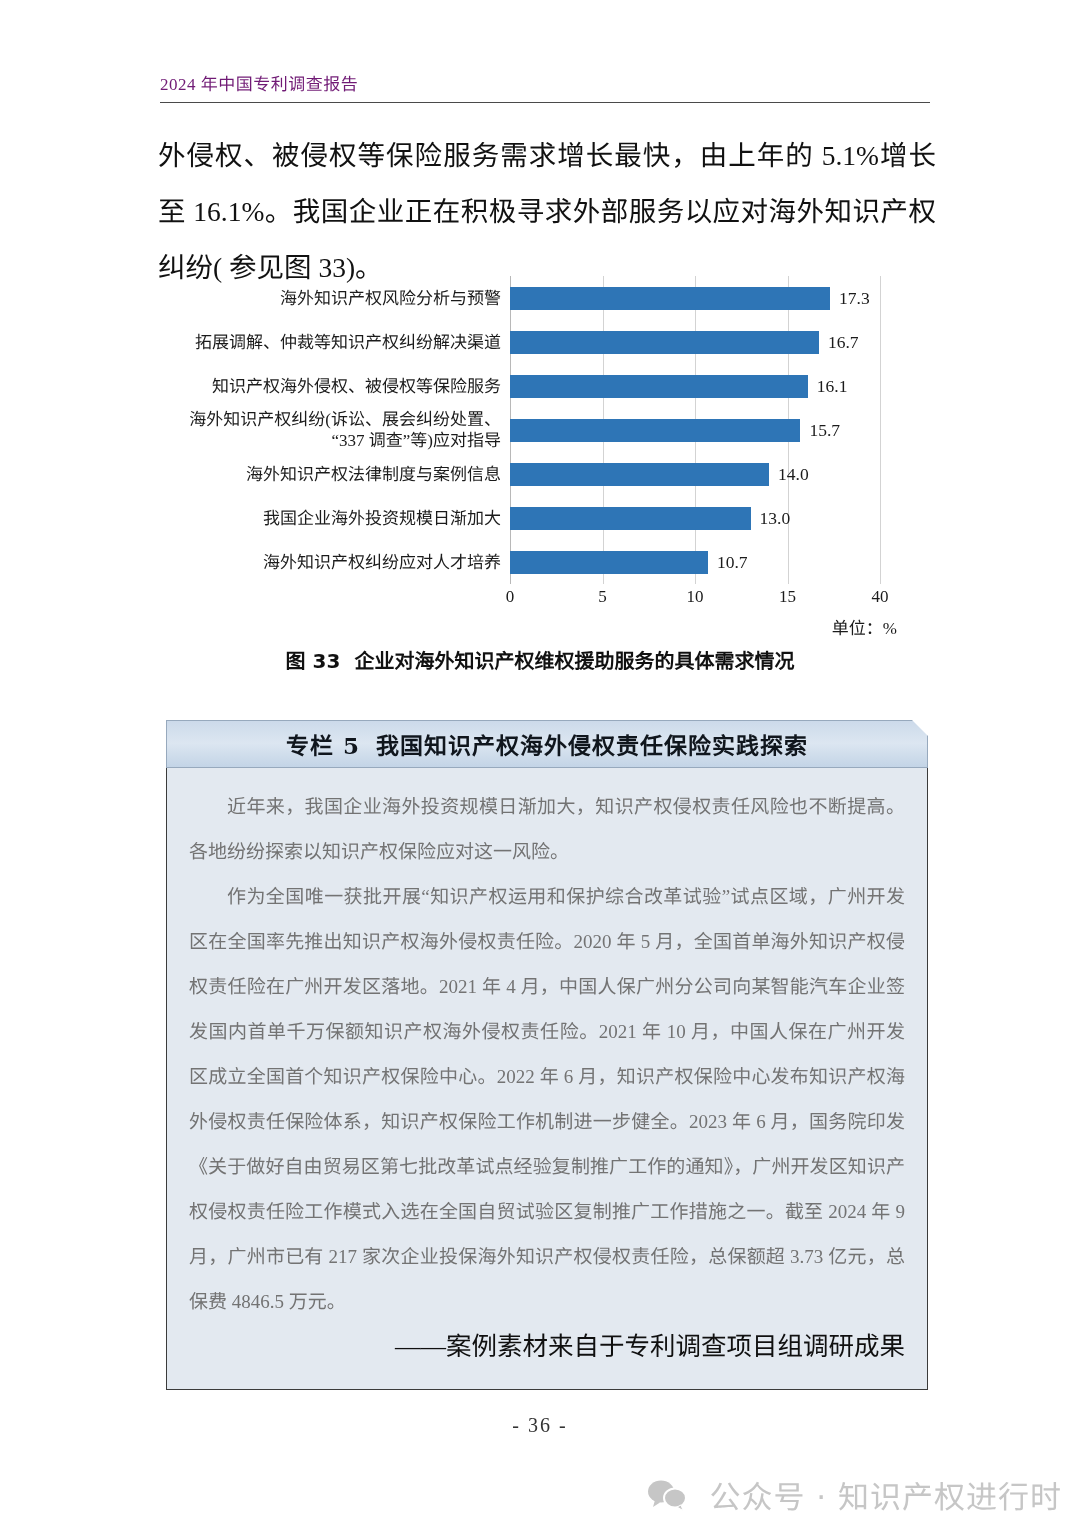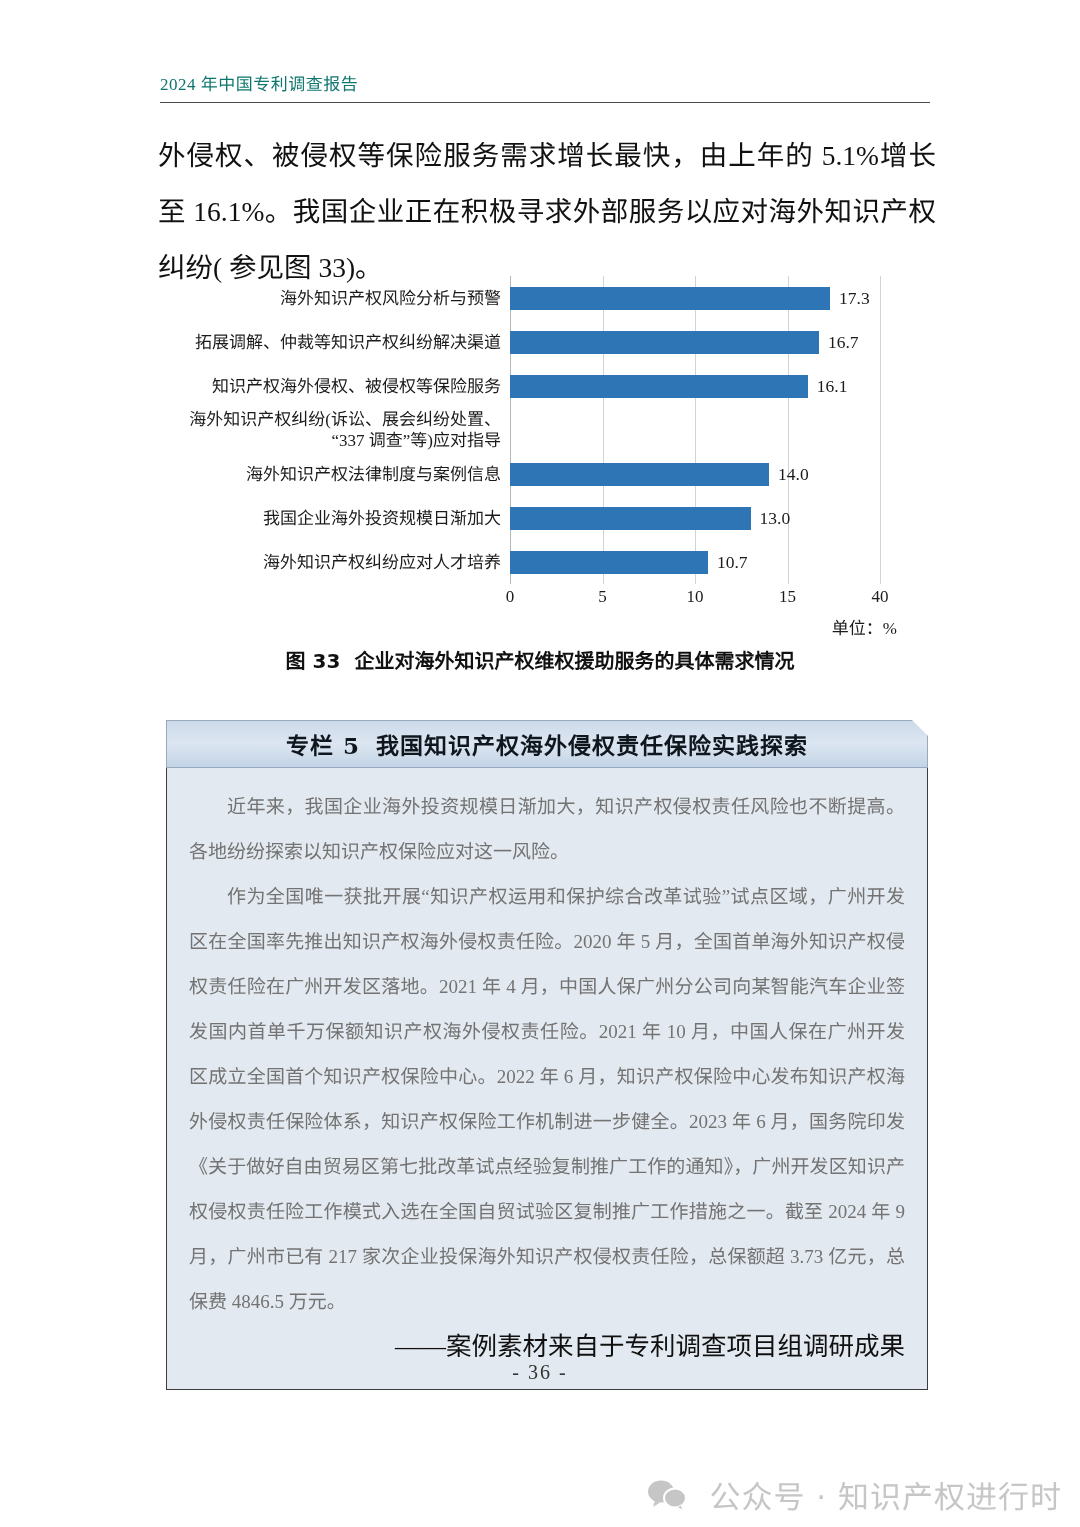--- a/index.html
+++ b/index.html
@@ -26,21 +26,21 @@
   
   .header {
     position: absolute;
     left: 160px;
     top: 70px;
     width: 770px;
   }
   .header-title {
     font-size: 17px;
     letter-spacing: 0.5px;
-    color: #0f766e;
+    color: #701a75;
     padding-bottom: 7px;
     white-space: nowrap;
   }
   .header-rule {
     border-bottom: 1.6px solid #4a4a4a;
     width: 100%;
   }
 
   
   .intro {
@@ -212,21 +212,21 @@
     line-height: 45px;
     color: #101010;
     text-align: right;
     margin: 0;
   }
 
   
   .page-number {
     position: absolute;
     left: 0;
-    top: 1361px;
+    top: 1414px;
     width: 1080px;
     text-align: center;
     font-size: 20px;
     color: #333;
     letter-spacing: 2px;
   }
 
   .watermark {
     position: absolute;
     right: 18px;
@@ -283,20 +283,24 @@
         <div class="chart-row">
           <div class="cat-label">知识产权海外侵权、被侵权等保险服务</div>
           <div class="bar-area">
             <div class="bar" style="width: 297.85px; background: rgb(46, 117, 182);"></div>
             <span class="bar-value">16.1</span>
           </div>
         </div>
         <div class="chart-row">
           <div class="cat-label">海外知识产权纠纷(诉讼、展会纠纷处置、
 “337 调查”等)应对指导</div>
+          <div class="bar-area">
+            <div class="bar" style="width: 290.45px; background: rgb(46, 117, 182);"></div>
+            <span class="bar-value">15.7</span>
+          </div>
         </div>
         <div class="chart-row">
           <div class="cat-label">海外知识产权法律制度与案例信息</div>
           <div class="bar-area">
             <div class="bar" style="width: 259px; background: rgb(46, 117, 182);"></div>
             <span class="bar-value">14.0</span>
           </div>
         </div>
         <div class="chart-row">
           <div class="cat-label">我国企业海外投资规模日渐加大</div>

